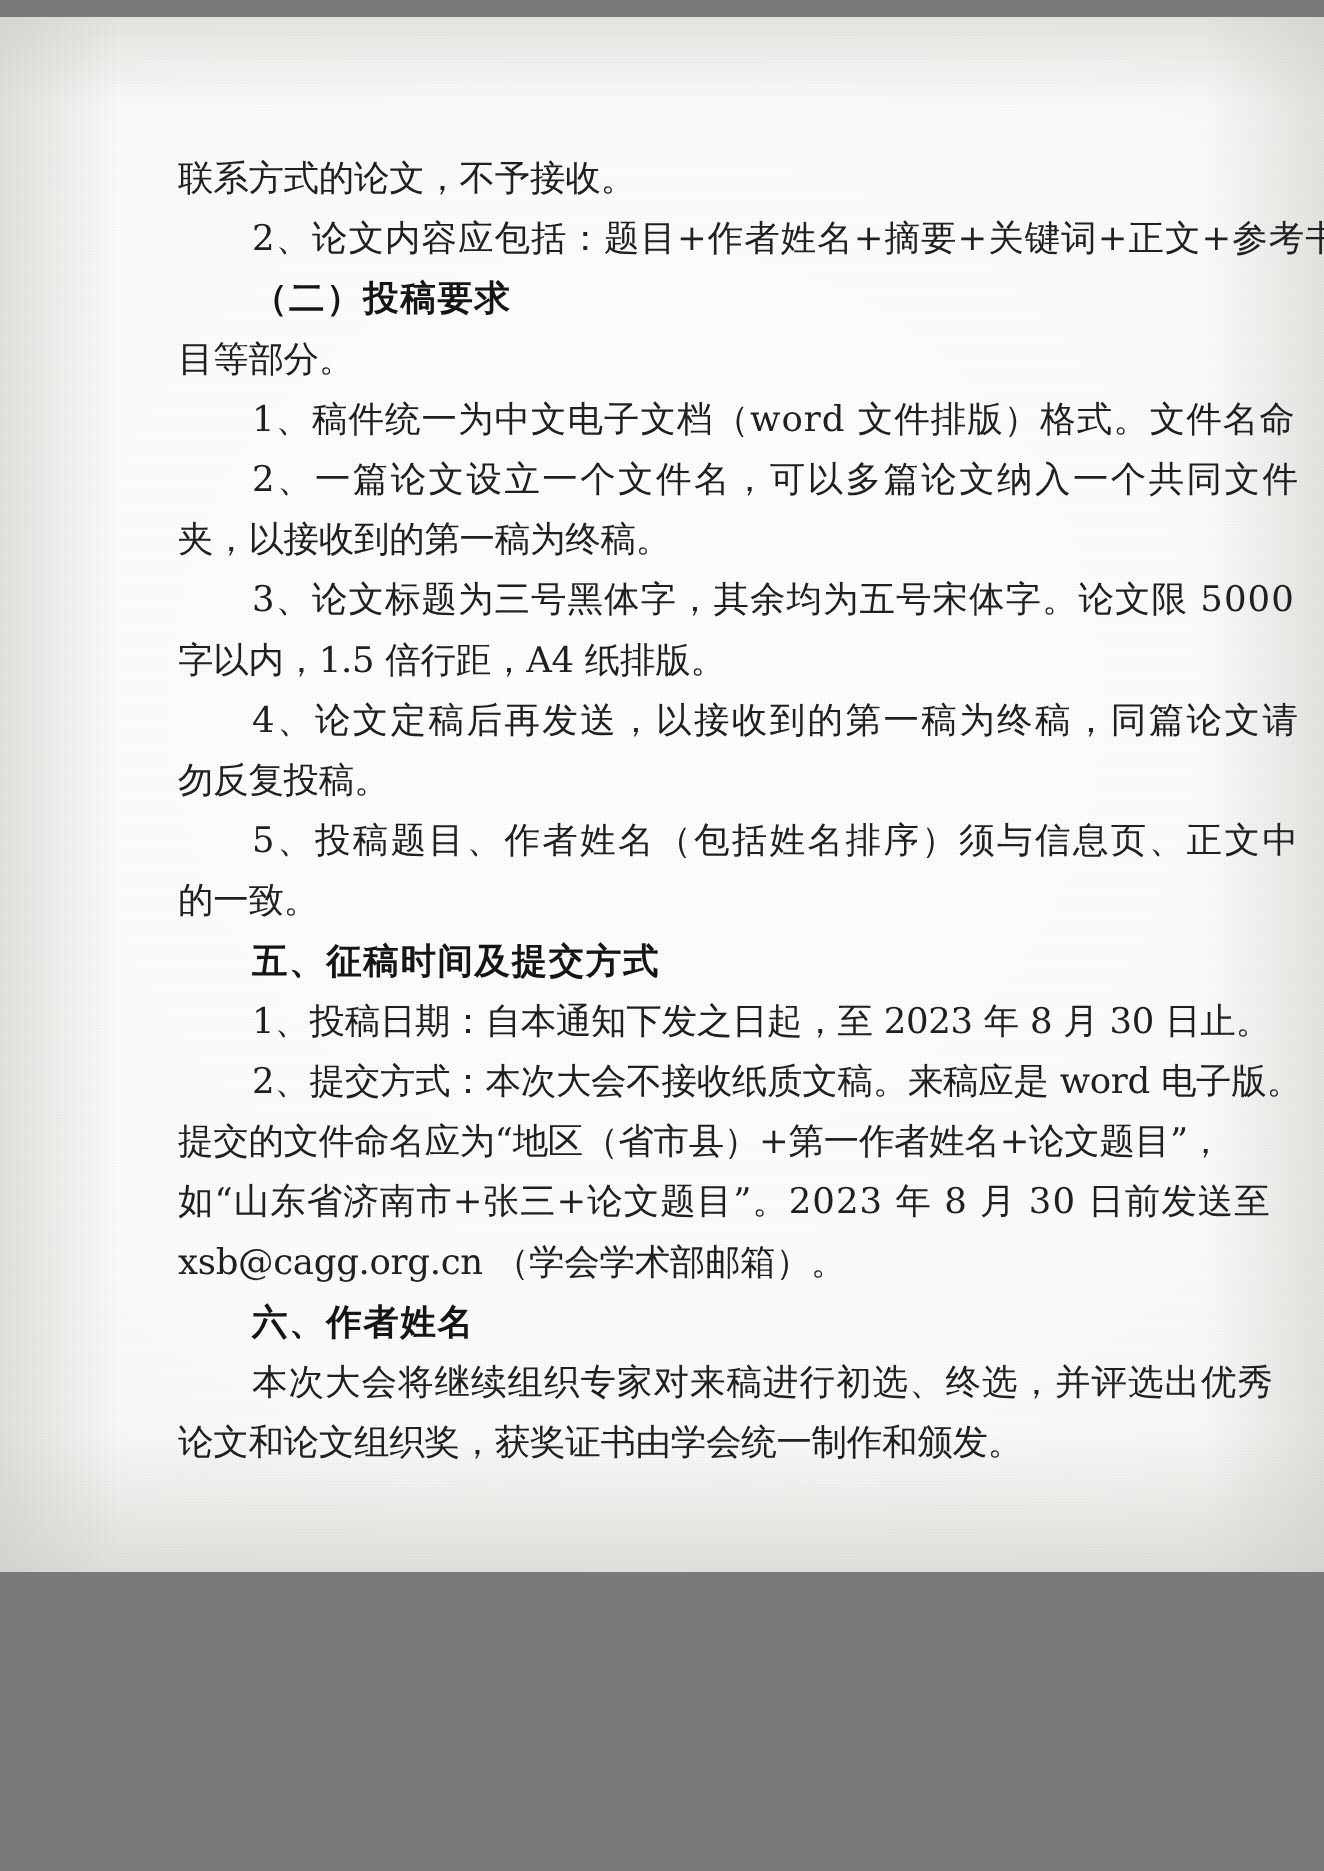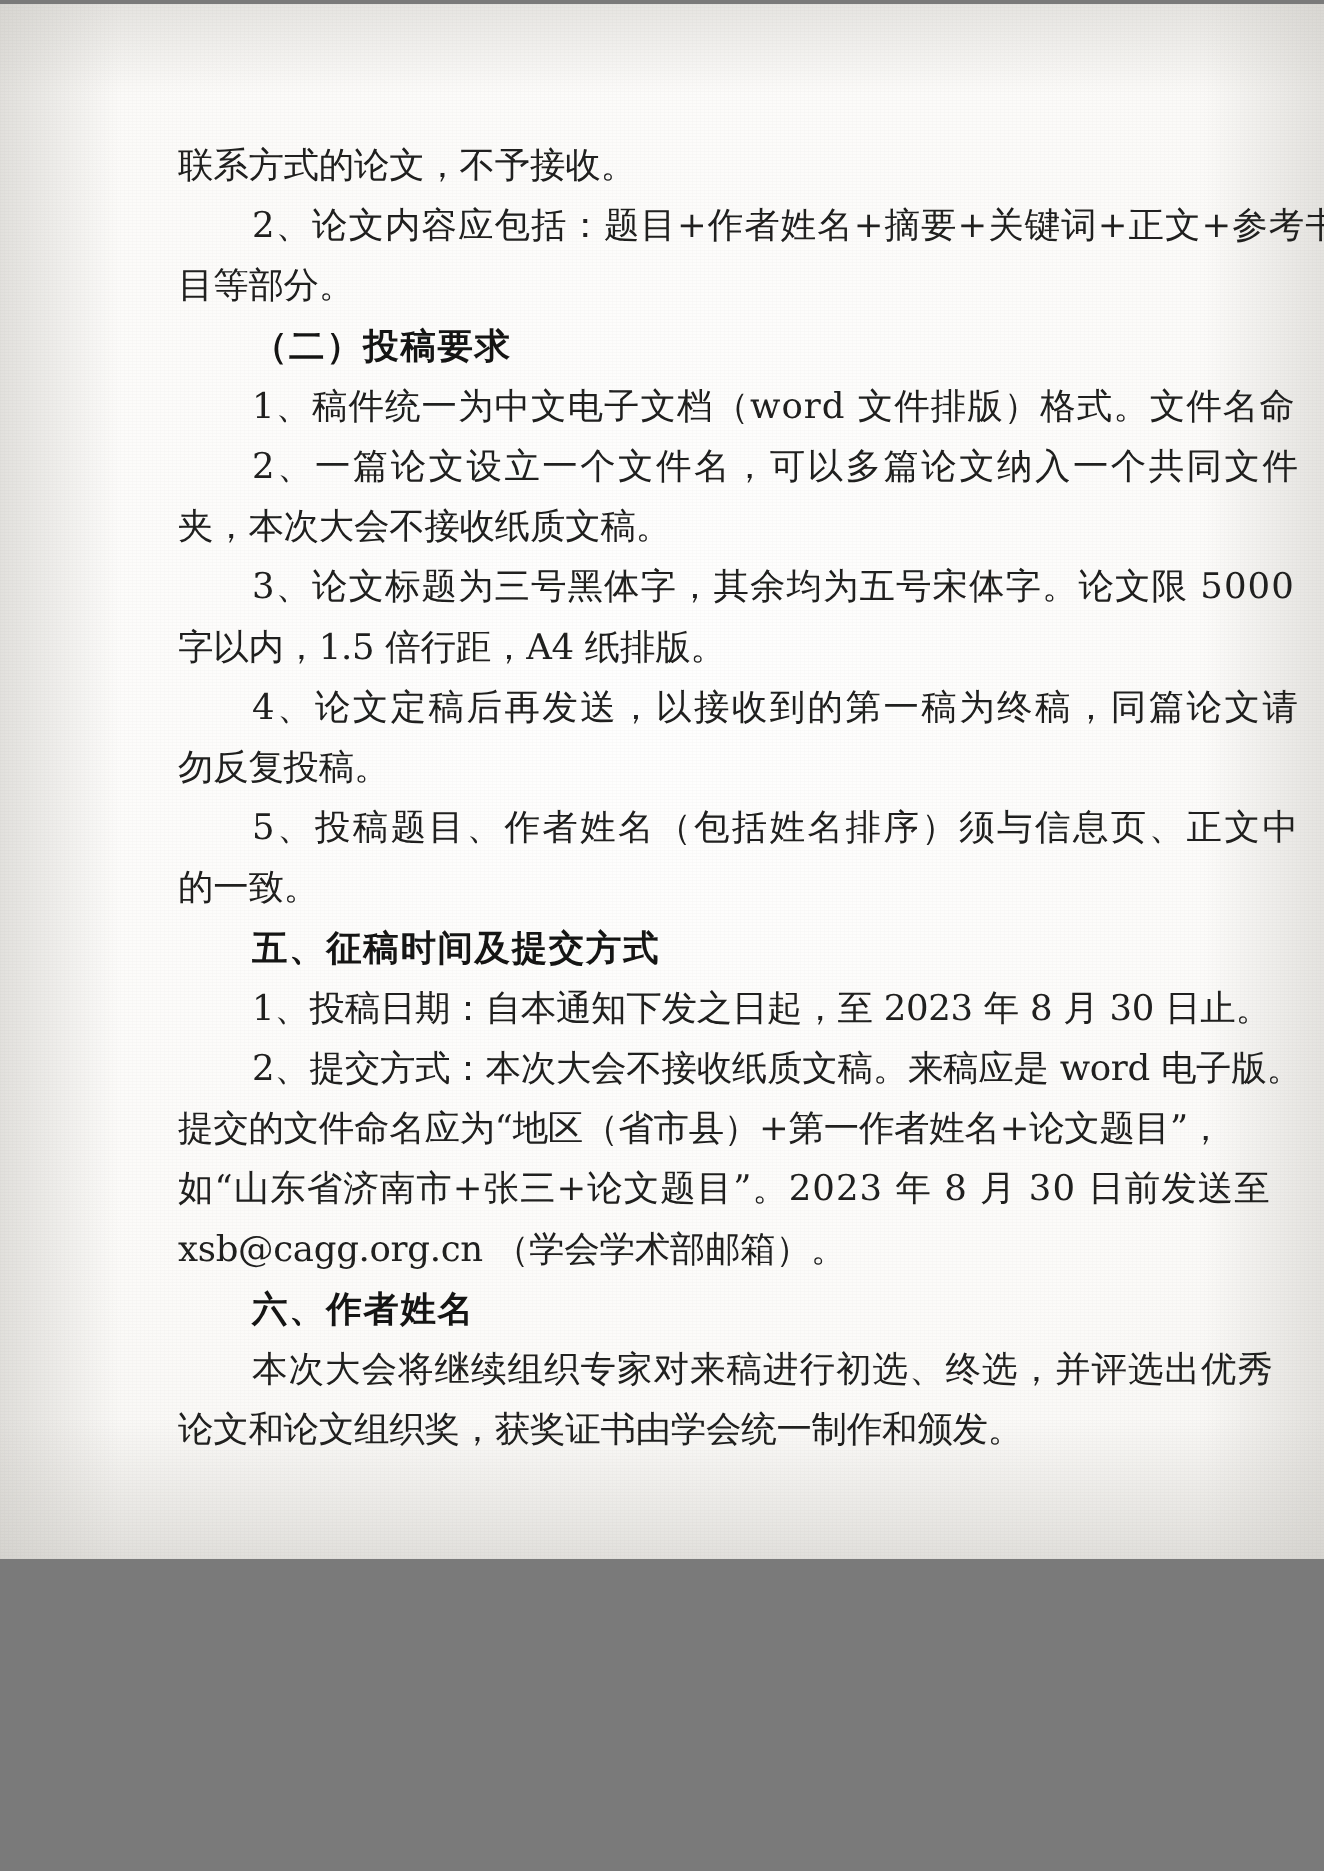--- a/index.html
+++ b/index.html
@@ -10,21 +10,21 @@
   }
   body {
     font-family: "DejaVu Serif", "Liberation Serif", serif;
   }
 
   
   .page {
     position: relative;
     width: 1324px;
     height: 1555px;
-    margin: 4px auto;
+    margin: 17px auto;
     background: #fbfaf8;
     overflow: hidden;
   }
 
   
   .paper-tone {
     position: absolute;
     inset: 0;
     background:
       radial-gradient(ellipse 120% 100% at 48% 44%,
@@ -125,28 +125,28 @@
   <div class="edge-shade-top"></div>
   <div class="edge-shade-left"></div>
   <div class="edge-shade-right"></div>
   <div class="edge-shade-bottom"></div>
 
   <div class="body-area">
 
     <div class="line tight">联系方式的论文，不予接收。</div>
 
     <div class="line indent wide">2、论文内容应包括：题目+作者姓名+摘要+关键词+正文+参考书</div>
+    <div class="line heading">（二）投稿要求</div>
+
     <div class="line tight">目等部分。</div>
-
-    <div class="line heading">（二）投稿要求</div>
 
     <div class="line indent wide">1、稿件统一为中文电子文档（word 文件排版）格式。文件名命</div>
 
     <div class="line indent wide2">2、一篇论文设立一个文件名，可以多篇论文纳入一个共同文件</div>
-    <div class="line tight">夹，本次大会不接收纸质文稿。</div>
+    <div class="line tight">夹，以接收到的第一稿为终稿。</div>
 
     <div class="line indent wide">3、论文标题为三号黑体字，其余均为五号宋体字。论文限 5000</div>
     <div class="line tight">字以内，1.5 倍行距，A4 纸排版。</div>
 
     <div class="line indent wide2">4、论文定稿后再发送，以接收到的第一稿为终稿，同篇论文请</div>
     <div class="line tight">勿反复投稿。</div>
 
     <div class="line indent wide2">5、投稿题目、作者姓名（包括姓名排序）须与信息页、正文中</div>
     <div class="line tight">的一致。</div>
 

